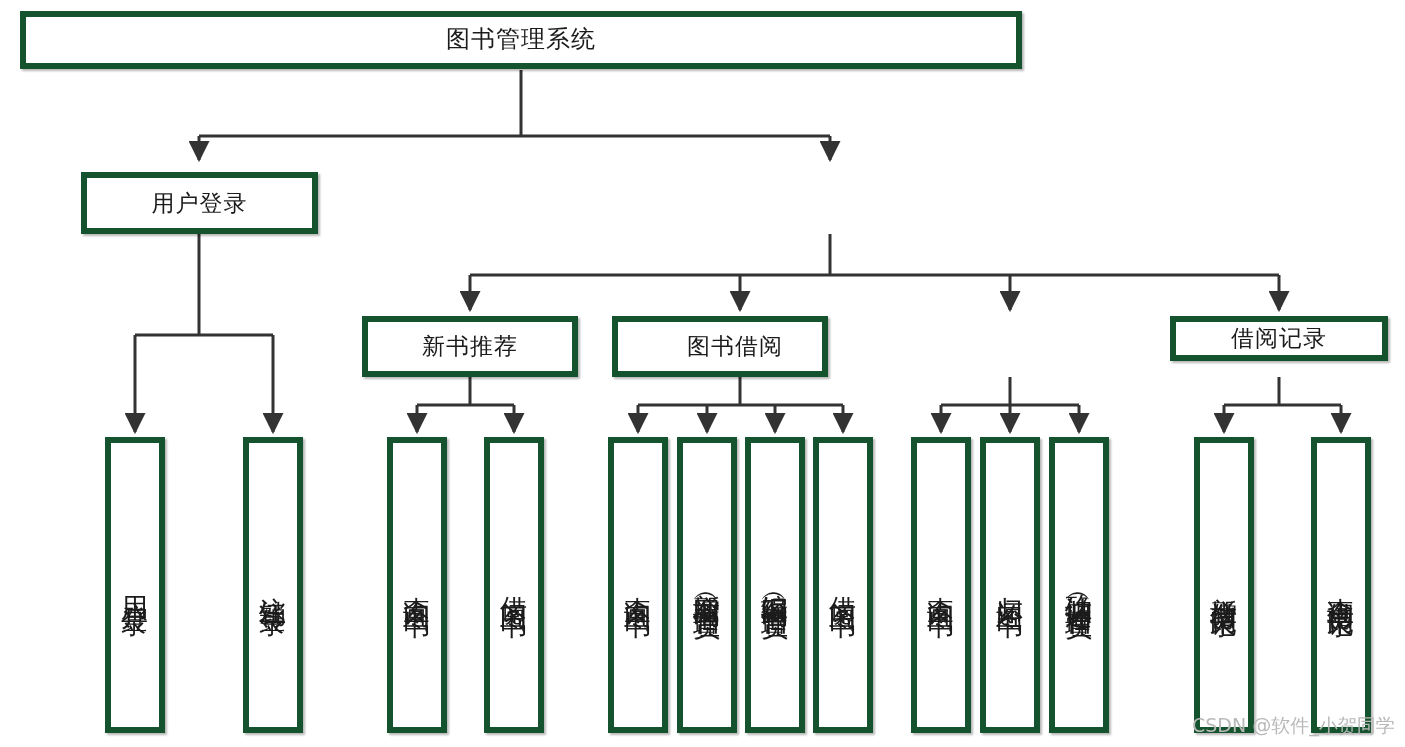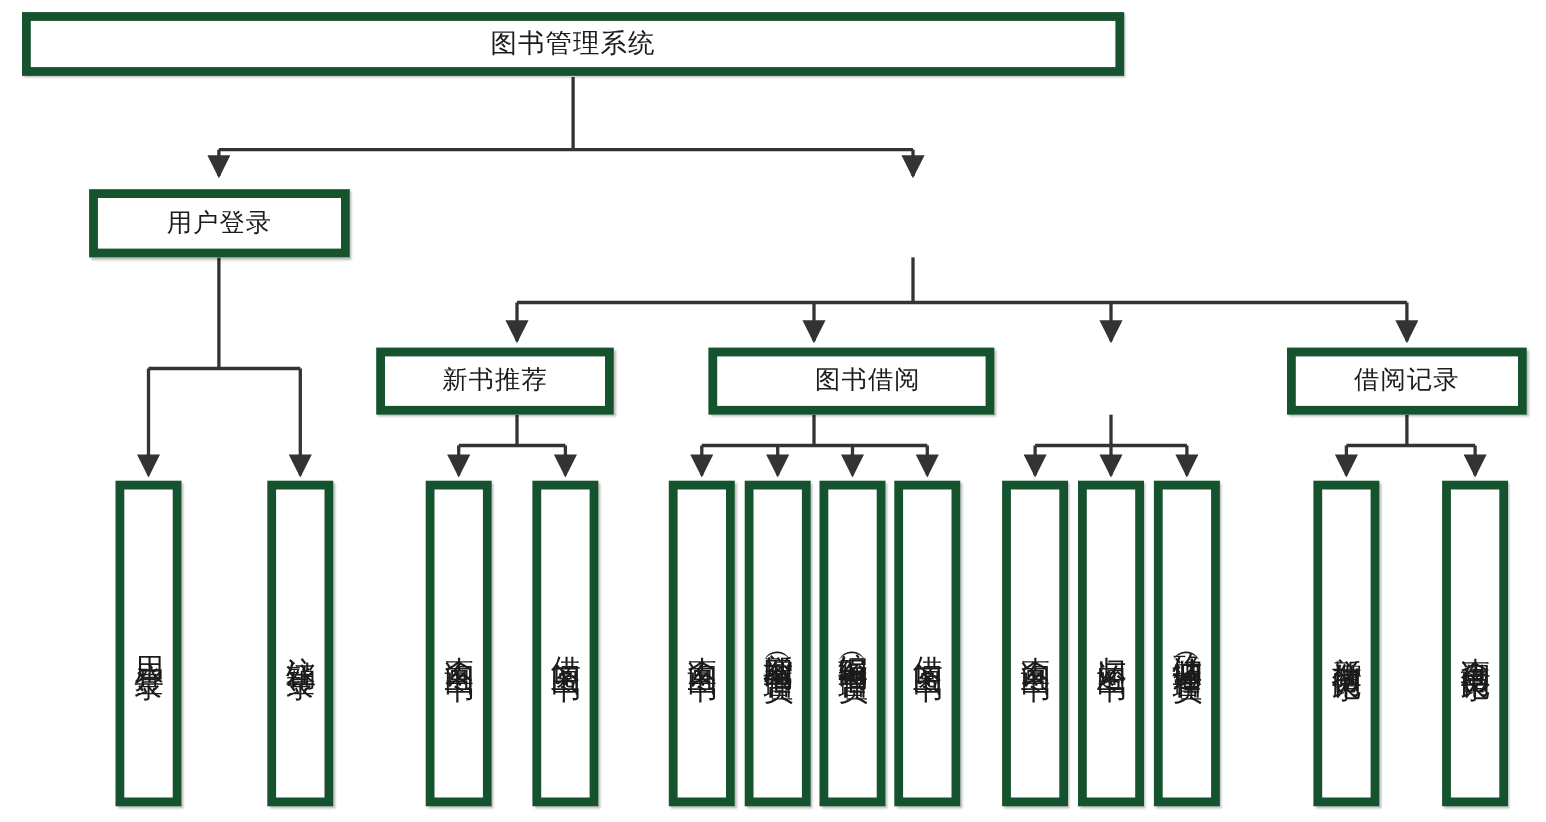--- a/index.html
+++ b/index.html
@@ -23,21 +23,21 @@
     left: 0;
     top: 0;
     width: 1405px;
     height: 747px;
     pointer-events: none;
   }
   .node {
     position: absolute;
     box-sizing: border-box;
     background: #ffffff;
-    border: 8px solid #14532d;
+    border: 6px solid #14532d;
     box-shadow: 2px 2px 2px rgba(0,0,0,0.28);
     display: flex;
     align-items: center;
     justify-content: center;
     color: #1b1b1b;
   }
   .node .label {
     display: block;
     text-align: center;
     line-height: 1.15;
@@ -132,27 +132,27 @@
   </svg>
 
   <div class="node horiz root" style="left:20px; top:11px; width:1002px; height:58px;">
     <span class="label">图书管理系统</span>
   </div>
 
   <div class="node horiz" style="left:81px; top:172px; width:237px; height:62px;">
     <span class="label">用户登录</span>
   </div>
 
-  <div class="node horiz" style="left:342px; top:316px; width:216px; height:61px;">
+  <div class="node horiz" style="left:362px; top:316px; width:216px; height:61px;">
     <span class="label">新书推荐</span>
   </div>
-  <div class="node horiz" style="left:644px; top:316px; width:260px; height:61px;padding-left:30px;">
+  <div class="node horiz" style="left:612px; top:316px; width:216px; height:61px;padding-left:30px;">
     <span class="label">图书借阅</span>
   </div>
-  <div class="node horiz" style="left:1170px; top:316px; width:218px; height:61px;">
+  <div class="node horiz" style="left:1170px; top:316px; width:218px; height:45px;">
     <span class="label">借阅记录</span>
   </div>
 
   <div class="node vert" style="left:105px; top:437px; width:60px; height:296px;">
     <span class="label">用户登录</span>
   </div>
   <div class="node vert" style="left:243px; top:437px; width:60px; height:296px;">
     <span class="label">注销登录</span>
   </div>
 
@@ -186,14 +186,15 @@
     <span class="label">确认归还（管理员）</span>
   </div>
 
   <div class="node vert tall" style="left:1194px; top:437px; width:60px; height:296px;">
     <span class="label">新增借阅记录</span>
   </div>
   <div class="node vert tall" style="left:1311px; top:437px; width:60px; height:296px;">
     <span class="label">查询借阅记录</span>
   </div>
 
+  <div class="watermark" style="left:1192px; top:713px;">CSDN @软件_小贺同学</div>
 
 </div>
 
 </body></html>

